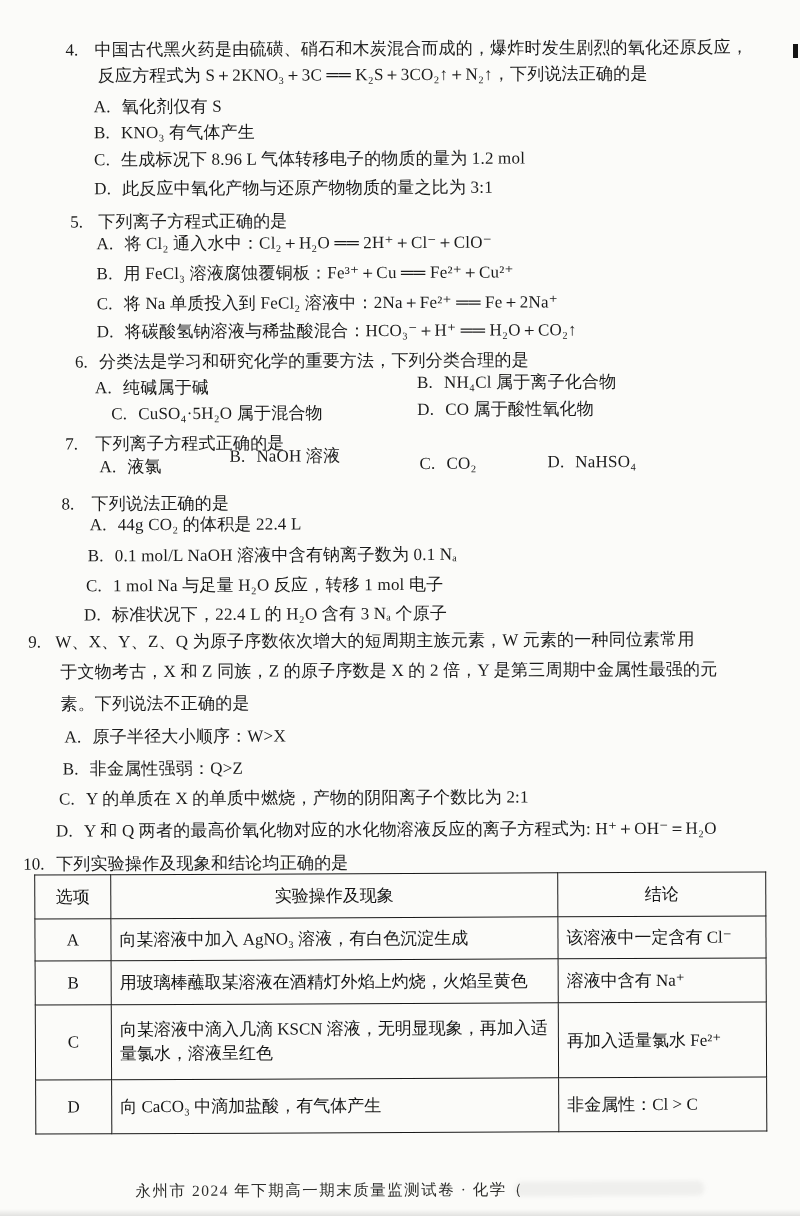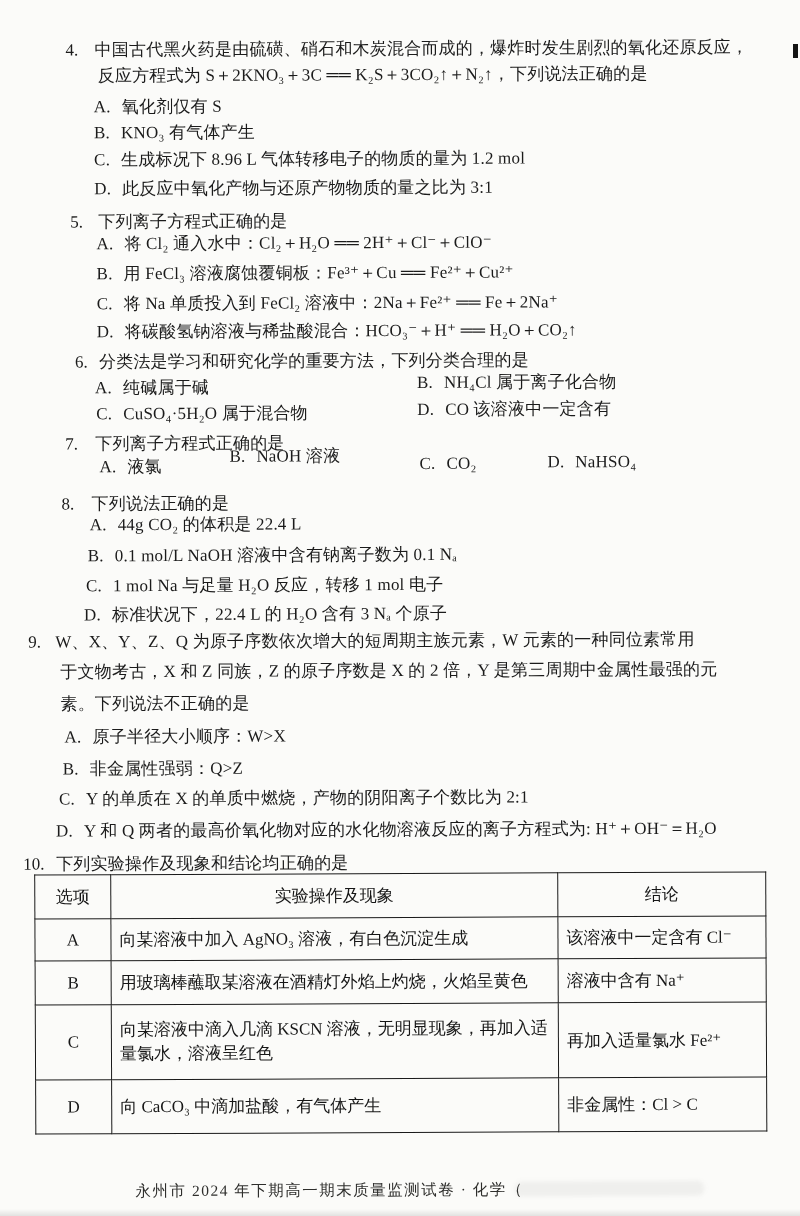--- a/index.html
+++ b/index.html
@@ -114,22 +114,22 @@
     <div class="line" style="left:100px;top:210px">下列离子方程式正确的是</div>
     <div class="line" style="left:98px;top:232px"><span class="opt-label">A.</span><span>将 Cl₂ 通入水中：Cl₂＋H₂O ══ 2H⁺＋Cl⁻＋ClO⁻</span></div>
     <div class="line" style="left:98px;top:262px"><span class="opt-label">B.</span><span>用 FeCl₃ 溶液腐蚀覆铜板：Fe³⁺＋Cu ══ Fe²⁺＋Cu²⁺</span></div>
     <div class="line" style="left:98px;top:292px"><span class="opt-label">C.</span><span>将 Na 单质投入到 FeCl₂ 溶液中：2Na＋Fe²⁺ ══ Fe＋2Na⁺</span></div>
     <div class="line" style="left:98px;top:320px"><span class="opt-label">D.</span><span>将碳酸氢钠溶液与稀盐酸混合：HCO₃⁻＋H⁺ ══ H₂O＋CO₂↑</span></div>
 
     <span class="qnum" style="left:76px;top:350px">6.</span>
     <div class="line" style="left:100px;top:350px">分类法是学习和研究化学的重要方法，下列分类合理的是</div>
     <div class="line" style="left:96px;top:376px"><span class="opt-label">A.</span><span>纯碱属于碱</span></div>
     <div class="line" style="left:418px;top:372px"><span class="opt-label">B.</span><span>NH₄Cl 属于离子化合物</span></div>
-    <div class="line" style="left:97px;top:402px"><span class="opt-label">C.</span><span>CuSO₄·5H₂O 属于混合物</span></div>
-    <div class="line" style="left:418px;top:399px"><span class="opt-label">D.</span><span>CO 该溶液中一定含有</span></div>
+    <div class="line" style="left:112px;top:402px"><span class="opt-label">C.</span><span>CuSO₄·5H₂O 属于混合物</span></div>
+    <div class="line" style="left:418px;top:399px"><span class="opt-label">D.</span><span>CO 属于酸性氧化物</span></div>
 
     <span class="qnum" style="left:66px;top:432px">7.</span>
     <div class="line" style="left:96px;top:432px">下列离子方程式正确的是</div>
     <div class="line" style="left:100px;top:455px"><span class="opt-label">A.</span><span>液氯</span></div>
     <div class="line" style="left:230px;top:445px"><span class="opt-label">B.</span><span>NaOH 溶液</span></div>
     <div class="line" style="left:420px;top:453px"><span class="opt-label">C.</span><span>CO₂</span></div>
     <div class="line" style="left:548px;top:452px"><span class="opt-label">D.</span><span>NaHSO₄</span></div>
 
     <span class="qnum" style="left:62px;top:492px">8.</span>
     <div class="line" style="left:92px;top:492px">下列说法正确的是</div>

